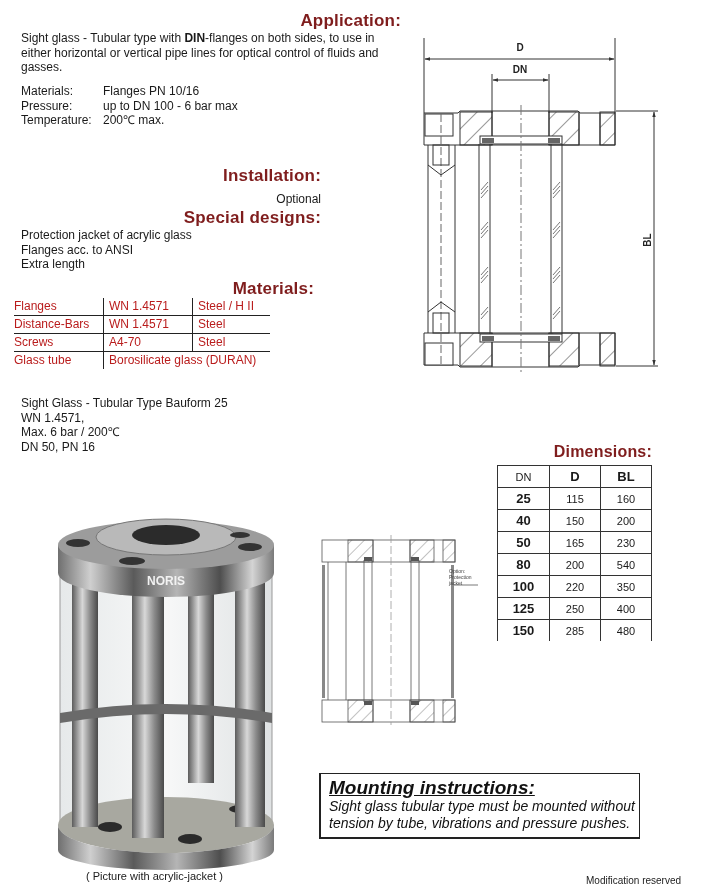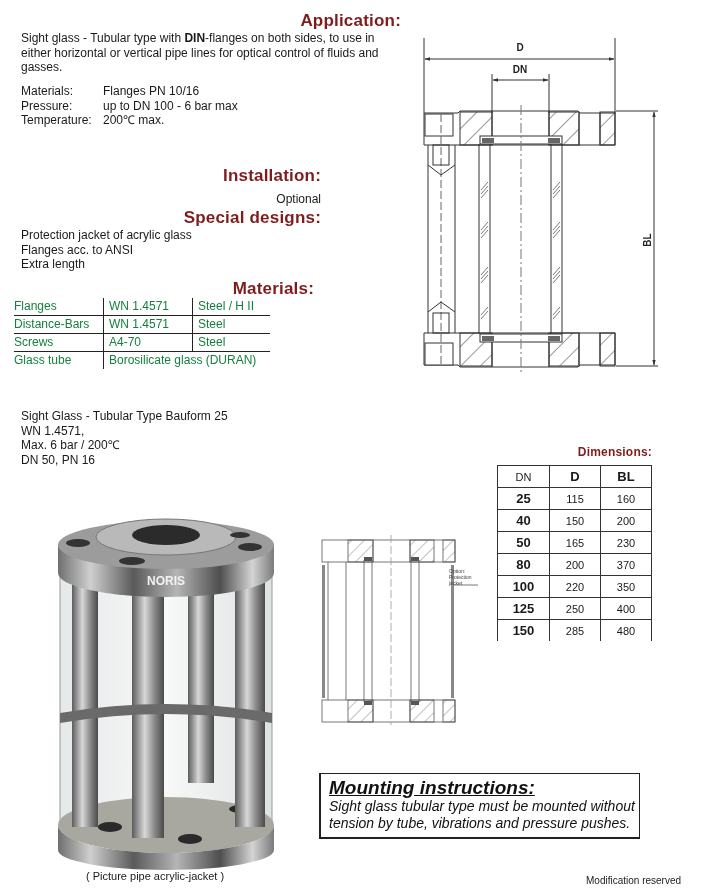--- a/index.html
+++ b/index.html
@@ -4,21 +4,21 @@
 <style>
   html, body { margin:0; padding:0; background:#ffffff; }
   body { width:708px; height:894px; position:relative; overflow:hidden;
          font-family:"Liberation Sans", sans-serif; color:#111; }
   .abs { position:absolute; }
   h2 { margin:0; font-size:17px; font-weight:bold; line-height:18px; color:#7f1d1d; letter-spacing:0.2px;text-align:right; }
   .txt { font-size:12px; line-height:14.5px; color:#1a1a1a; }
   .row { display:flex; }
   .lbl { width:82px; }
   
-  table.mat { border-collapse:collapse; font-size:12px; color:#15803d; }
+  table.mat { border-collapse:collapse; font-size:12px; color:#b91c1c; }
   table.mat td { padding:1px 5px 2px 0; height:14px; border-bottom:1px solid #222; white-space:nowrap; }
   table.mat td.c1 { width:84px; padding-left:0; }
   table.mat td.c2 { border-left:1px solid #222; padding-left:5px; width:78px; }
   table.mat td.c3 { border-left:1px solid #222; padding-left:5px; width:67px; }
   table.mat tr:last-child td { border-bottom:none; }
   
   table.dim { border-collapse:collapse; font-size:11px; color:#1a1a1a; }
   table.dim td, table.dim th { border:1px solid #333; text-align:center; height:21px; padding:0; }
   table.dim th { font-weight:bold; font-size:13px; }
   table.dim th.dn { font-weight:normal; font-size:11px; }
@@ -92,21 +92,21 @@
     </tr>
     <tr>
       <td class="c1">Glass tube</td>
       <td class="c2" colspan="2">Borosilicate glass (DURAN)</td>
     </tr>
   </tbody>
     </table>
 </div>
 
 <div class="abs" style="left:21px; top:395px; width:300px;">
-  <div class="txt" style="margin-top:14px;">
+  <div class="txt" style="margin-top:1px;">
     <div>Sight Glass - Tubular Type Bauform 25</div>
     <div>WN 1.4571,</div>
     <div>Max. 6 bar / 200℃</div>
     <div>DN 50, PN 16</div>
   </div>
 </div>
 
 <svg class="abs" style="left:400px; top:30px;" width="270" height="350" viewBox="0 0 270 350" fill="none" stroke="#333" stroke-width="1">
   <defs>
     <pattern id="hatch" width="14" height="14" patternUnits="userSpaceOnUse" patternTransform="rotate(45)">
@@ -185,21 +185,21 @@
       <path d="M153,160 l7,-8 M153,164 l7,-8 M153,168 l7,-8"></path>
       <path d="M153,200 l7,-8 M153,204 l7,-8 M153,208 l7,-8"></path>
       <path d="M153,245 l7,-8 M153,249 l7,-8 M153,253 l7,-8"></path>
       <path d="M153,285 l7,-8 M153,289 l7,-8"></path>
     </g>
   </g>
   <line x1="121" y1="75" x2="121" y2="345" stroke-dasharray="10,3,2,3" stroke="#777"></line>
 </svg>
 
 <div class="abs" style="left:497px; top:443px;">
-  <h2 style="font-size:12px; margin-bottom:4px;">Dimensions:</h2>
+  <h2 style="font-size:16px; margin-bottom:4px;">Dimensions:</h2>
   <table class="dim">
     <tbody>
         <tr>
       <th class="dn">DN</th>
       <th class="d">D</th>
       <th class="bl">BL</th>
     </tr>
     <tr>
           <td class="dn">25</td>
           <td class="d">115</td>
@@ -211,21 +211,21 @@
           <td class="bl">200</td>
         </tr>
     <tr>
           <td class="dn">50</td>
           <td class="d">165</td>
           <td class="bl">230</td>
         </tr>
     <tr>
           <td class="dn">80</td>
           <td class="d">200</td>
-          <td class="bl">370</td>
+          <td class="bl">540</td>
         </tr>
     <tr>
           <td class="dn">100</td>
           <td class="d">220</td>
           <td class="bl">350</td>
         </tr>
     <tr>
           <td class="dn">125</td>
           <td class="d">250</td>
           <td class="bl">400</td>
@@ -281,21 +281,21 @@
   <path d="M18,40 L18,68 A108,24 0 0 0 234,68 L234,40 Z" fill="url(#steel)"></path>
   <ellipse cx="126" cy="40" rx="108" ry="24" fill="#9c9c9c"></ellipse>
   <ellipse cx="126" cy="32" rx="70" ry="18" fill="#b9b9b9" stroke="#777"></ellipse>
   <ellipse cx="126" cy="30" rx="34" ry="10" fill="#2b2b2b"></ellipse>
   <ellipse cx="38" cy="38" rx="12" ry="4" fill="#333"></ellipse>
   <ellipse cx="210" cy="42" rx="12" ry="4" fill="#333"></ellipse>
   <ellipse cx="92" cy="56" rx="13" ry="4" fill="#333"></ellipse>
   <ellipse cx="200" cy="30" rx="10" ry="3" fill="#333"></ellipse>
   <text x="126" y="80" text-anchor="middle" font-family="Liberation Sans, sans-serif" font-weight="bold" font-size="12" fill="#f2f2f2">NORIS</text>
 </svg>
-<div class="abs txt" style="left:86px; top:869px; font-size:11px;">( Picture pipe acrylic-jacket )</div>
+<div class="abs txt" style="left:86px; top:869px; font-size:11px;">( Picture with acrylic-jacket )</div>
 
 <svg class="abs" style="left:318px; top:535px;" width="160" height="190" viewBox="0 0 160 190" fill="none" stroke="#555" stroke-width="0.8">
   <defs>
     <pattern id="hatch2" width="9" height="9" patternUnits="userSpaceOnUse" patternTransform="rotate(45)">
       <line x1="0" y1="0" x2="0" y2="9" stroke="#666" stroke-width="0.8"></line>
     </pattern>
   </defs>
   <rect x="30" y="5" width="25" height="22" fill="url(#hatch2)"></rect>
   <rect x="92" y="5" width="24" height="22" fill="url(#hatch2)"></rect>
   <rect x="125" y="5" width="12" height="22" fill="url(#hatch2)"></rect>

